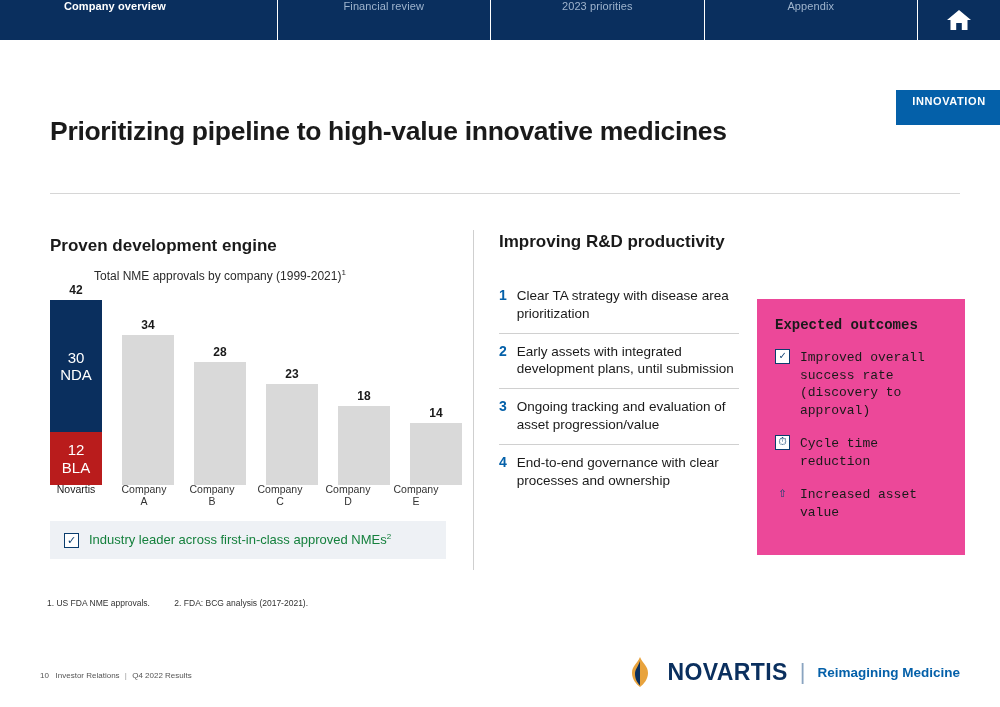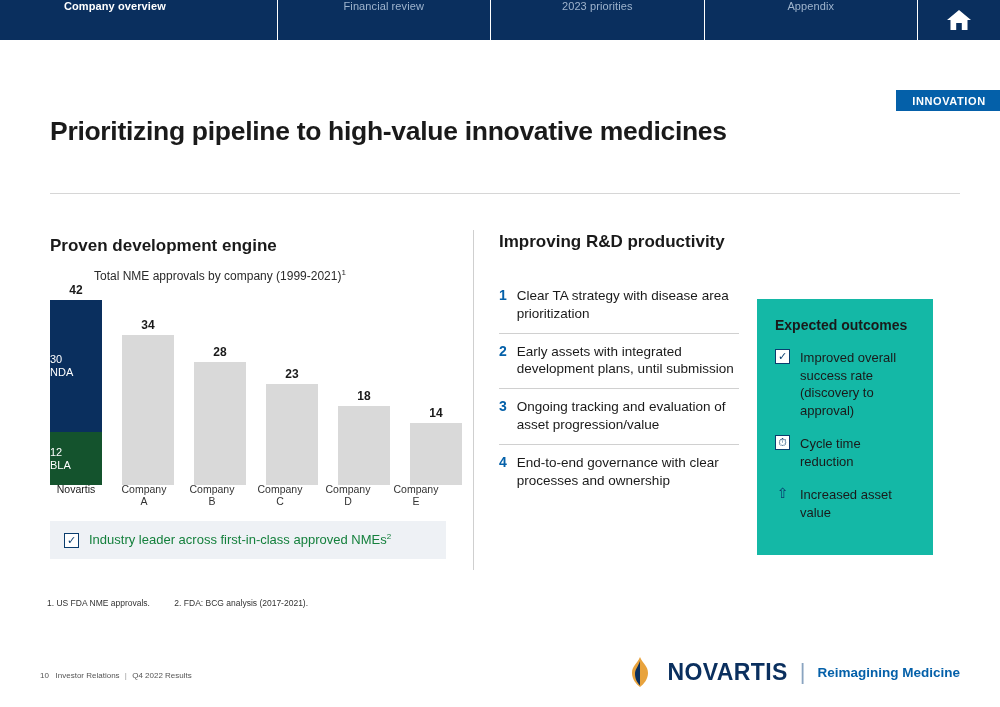--- a/index.html
+++ b/index.html
@@ -37,21 +37,21 @@
     background: #0a2f5e;
   }
   .home-icon { display: block; }
 
   
   .badge {
     position: absolute; right: 0; top: 90px;
     background: #0460a9; color: #fff;
     font-size: 11px; font-weight: bold;
     letter-spacing: .6px;
-    padding: 5px 12px 4px 14px;
+    padding: 5px 12px 18px 14px;
     width: 104px;
     text-align: center;
   }
 
   
   .title {
     position: absolute; left: 50px; top: 116px;
     font-size: 26.5px; font-weight: bold; color: #1a1a1a;
     letter-spacing: -.3px;
   }
@@ -87,25 +87,25 @@
   .bars {
     position: absolute; bottom: 22px; left: 0;
     display: flex; align-items: flex-end; gap: 20px;
   }
   .bar-col { width: 52px; display: flex; flex-direction: column; align-items: center; }
   .bar-val {
     font-size: 12px; font-weight: bold; color: #1a1a1a; margin-bottom: 3px;
   }
   .bar-stack { width: 52px; display: flex; flex-direction: column; }
   .seg {
-    display: flex; flex-direction: column; align-items: flex-start; justify-content: center;
-    color: #fff; font-size: 11px; line-height: 1.15;
+    display: flex; flex-direction: column; align-items: center; justify-content: center;
+    color: #fff; font-size: 15px; line-height: 1.15;
   }
   .seg.nda { background: #0a2f5e; }
-  .seg.bla { background: #14532d; }
+  .seg.bla { background: #b91c1c; }
   .bar-plain { width: 52px; background: #d9d9d9; }
   .bar-label {
     position: absolute; bottom: 0; left: 0;
     display: flex; gap: 16px;
   }
   .bar-label span {
     width: 52px; text-align: center; font-size: 10.5px; color: #333;
   }
   .bar-label span.first { color: #1a1a1a; }
 
@@ -127,23 +127,24 @@
     padding: 9px 0 10px 0;
     border-bottom: 1px solid #d0d0d0;
   }
   .step:last-child { border-bottom: none; }
   .step-num { color: #0460a9; font-size: 14px; font-weight: bold; width: 10px; }
   .step-text { font-size: 13.5px; color: #1a1a1a; line-height: 1.32; }
 
   
   .outcomes {
     position: absolute; left: 258px; top: 67px;
-    width: 176px; min-height: 208px;
-    background: #14b8a6;
+    width: 208px; min-height: 208px;
+    background: #ec4899;
     padding: 18px 16px 18px 18px;
+    font-family: Liberation Mono, monospace;
   }
   .outcomes-title { font-size: 14px; font-weight: bold; color: #1a1a1a; margin-bottom: 16px; }
   .outcome-row { display: flex; gap: 10px; margin-bottom: 16px; }
   .outcome-text { font-size: 13px; color: #1a1a1a; line-height: 1.35; }
 
   .icon-box {
     width: 15px; height: 15px; flex: 0 0 15px;
     border: 1px solid #0a3d6e; background: #fff;
     display: flex; align-items: center; justify-content: center;
     font-size: 11px; color: #0a3d6e; line-height: 1;

